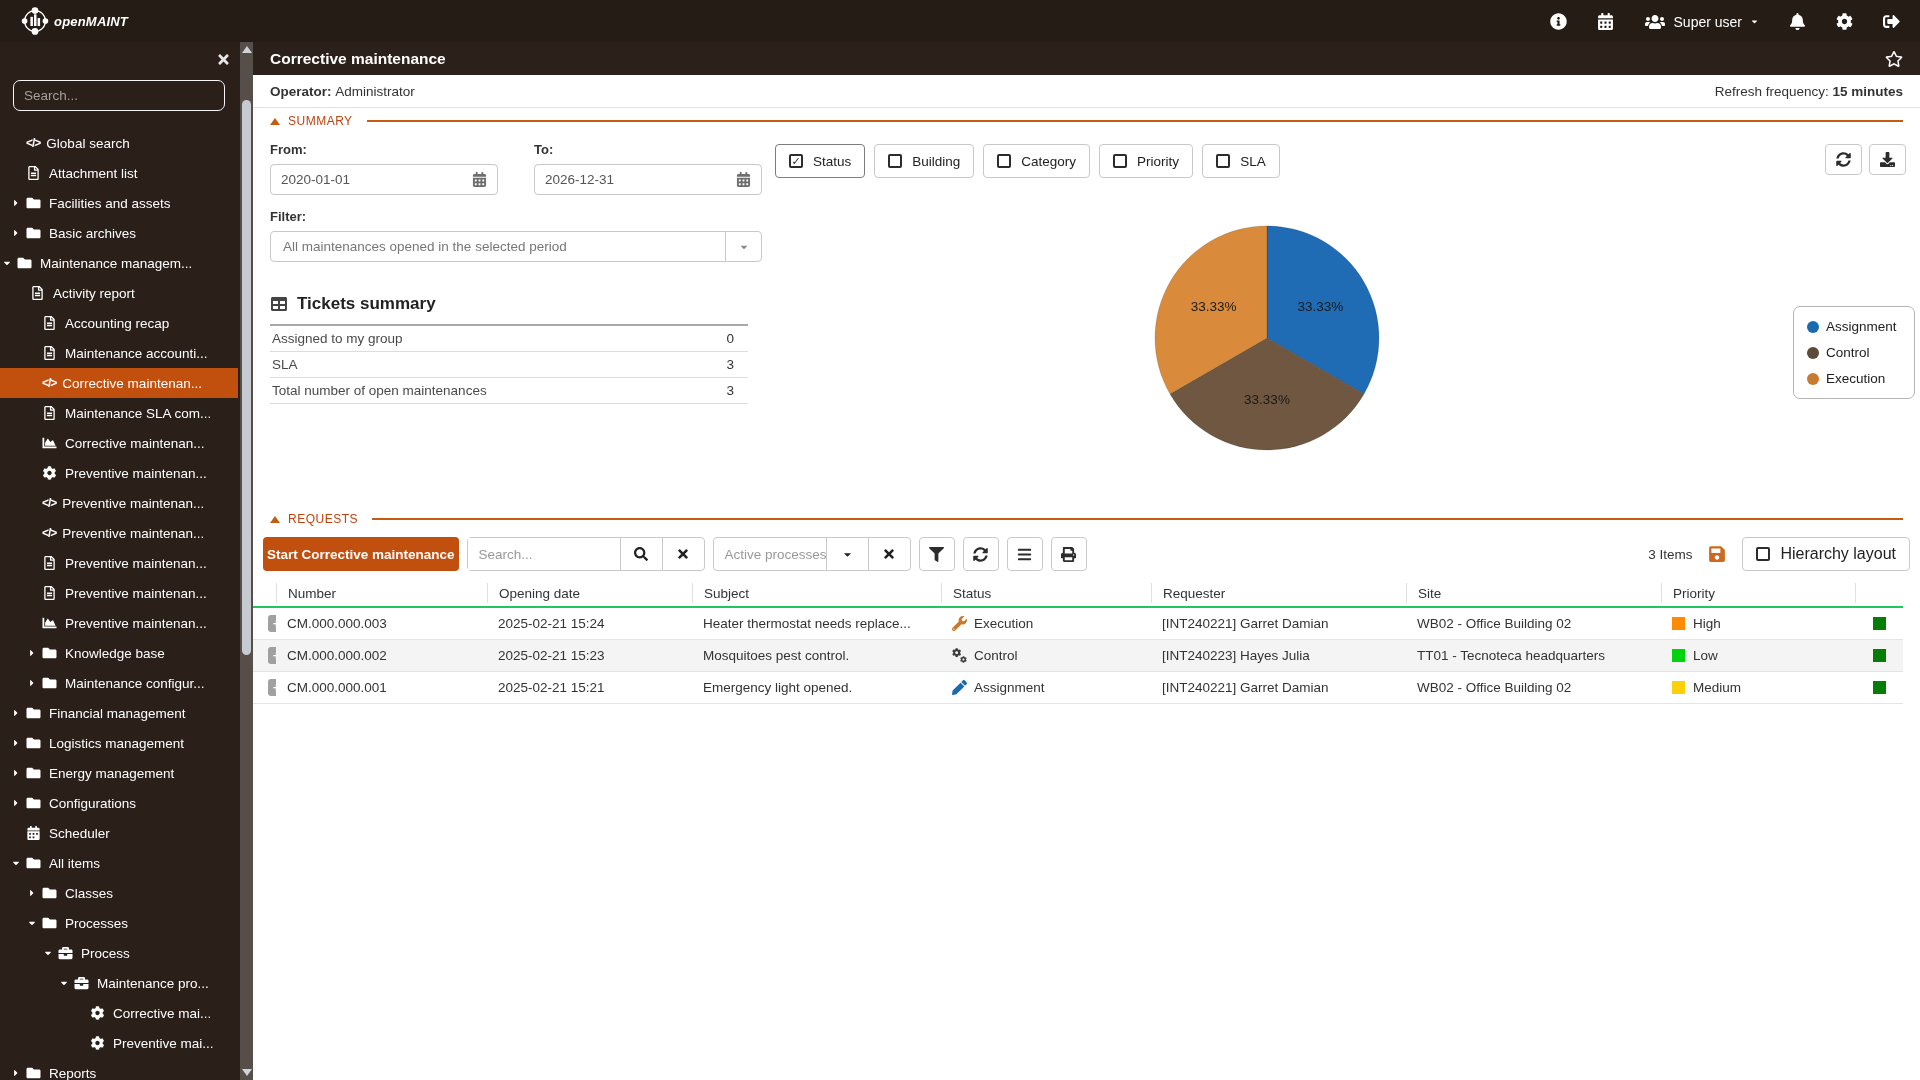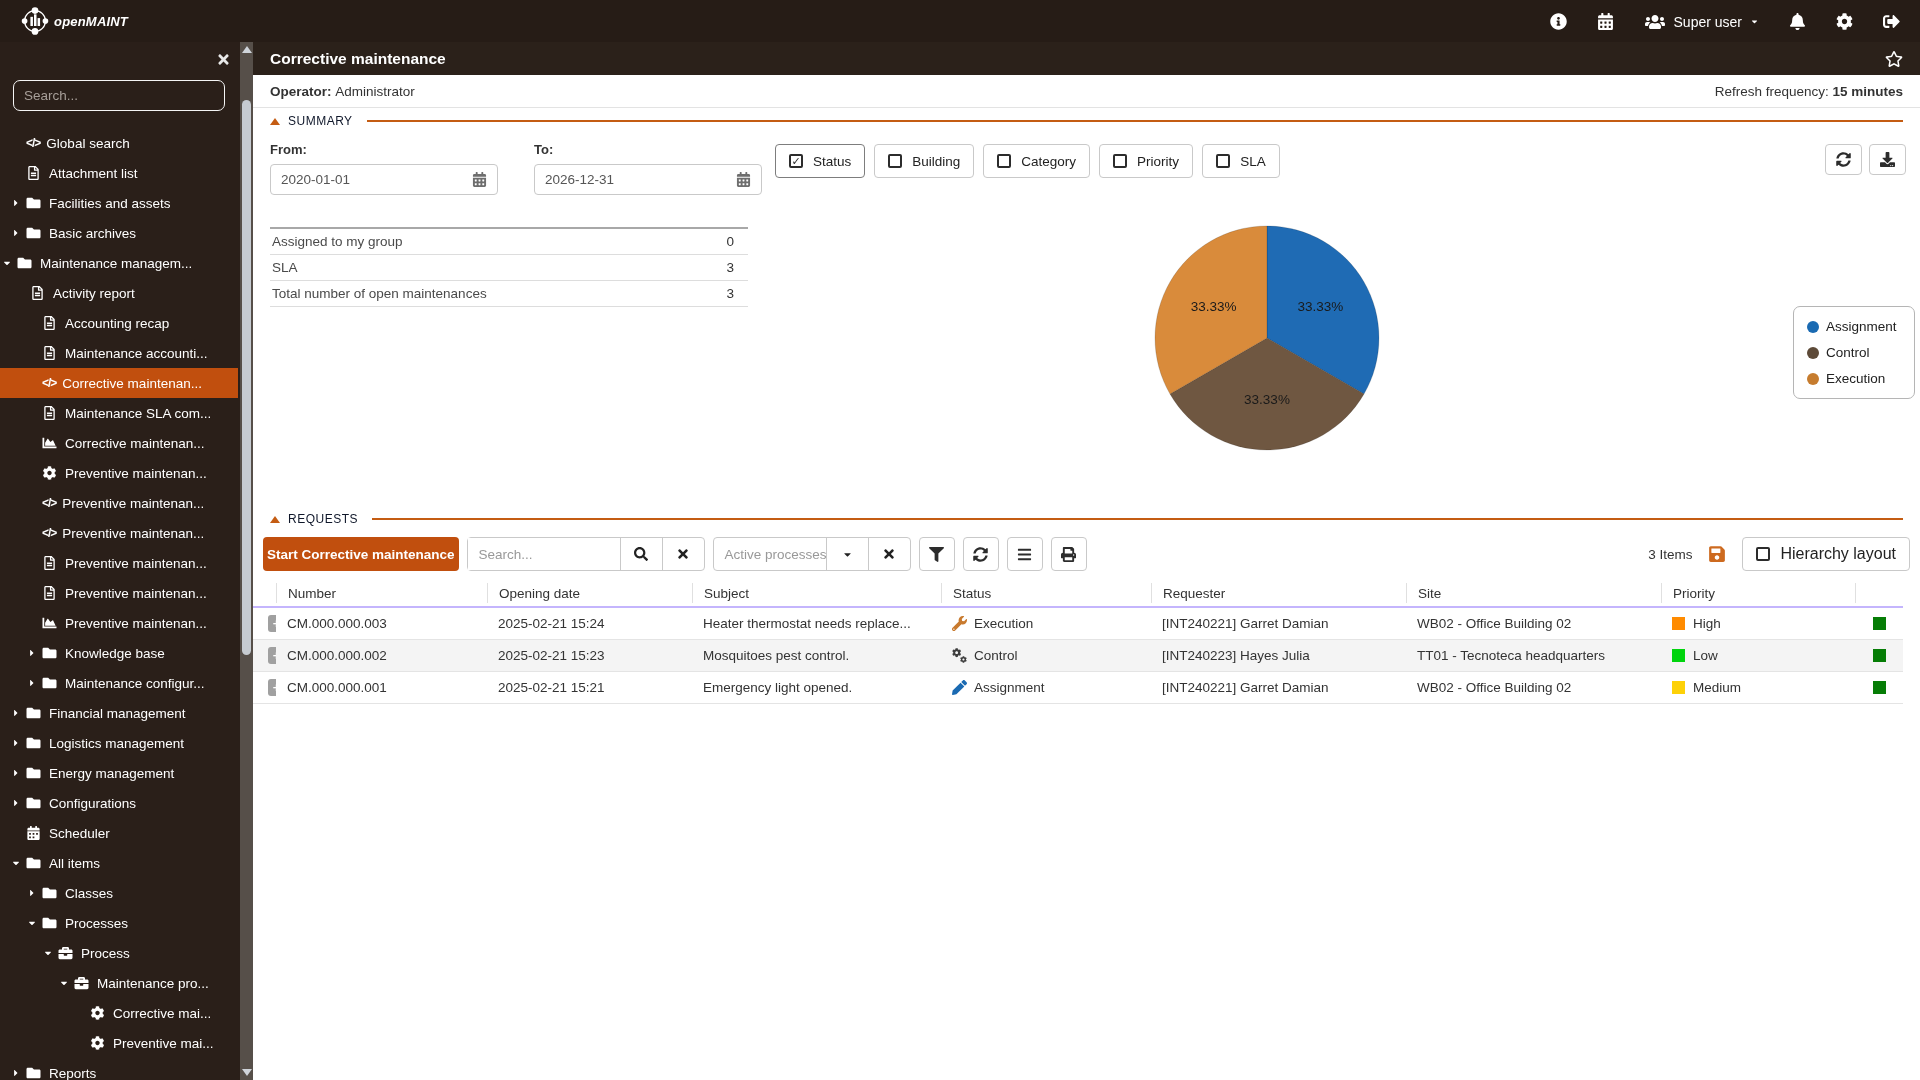--- a/index.html
+++ b/index.html
@@ -45,21 +45,21 @@
   #titlebar { height:33px; background:#2b211a; color:#fff; display:flex; align-items:center; padding:0 17px; }
   #page-title { font-size:15.5px; font-weight:bold; }
   #star-btn { margin-left:auto; width:18px; height:18px; color:#fff; cursor:pointer; }
   #info-row { height:33px; display:flex; align-items:center; padding:0 17px; border-bottom:1px solid #e3e3e3;
     font-size:13.5px; color:#333; }
   #info-row b { font-weight:bold; }
   #refresh-info { margin-left:auto; }
   .sect-head { height:26px; display:flex; align-items:center; padding:0 17px; gap:8px; }
   .tri-up { width:0; height:0; border-left:5px solid transparent; border-right:5px solid transparent;
     border-bottom:7px solid #c45c13; }
-  .sect-label { font-size:12px; color:#0f172a; letter-spacing:.5px; }
+  .sect-label { font-size:12px; color:#c2410c; letter-spacing:.5px; }
   .sect-line { flex:1; height:2px; background:#c45c13; margin-left:6px; }
 
   
   #summary-body { position:relative; height:372px; }
   #fields { position:absolute; left:17px; top:8px; width:492px; }
   .date-row { display:flex; gap:36px; }
   .fgroup { width:228px; }
   .flabel { font-size:13px; font-weight:bold; color:#333; margin-bottom:7px; }
   .finput { height:31px; border:1px solid #c9c9c9; border-radius:4px; display:flex; align-items:center; background:#fff; }
   .finput input { border:none; outline:none; flex:1; min-width:0; font-size:13.5px; color:#555; padding:0 10px;
@@ -112,21 +112,21 @@
   .tool-btn { width:36px; height:34px; border:1px solid #c9c9c9; border-radius:4px; background:#fff; display:flex;
     align-items:center; justify-content:center; color:#2c2c2c; cursor:pointer; }
   .tool-btn .ic { width:15px; height:15px; }
   #toolbar-right { margin-left:auto; display:flex; align-items:center; gap:16px; }
   #items-count { font-size:13.5px; color:#333; }
   #save-ic { width:18px; height:18px; color:#cd6a1f; cursor:pointer; }
   #hier-btn { height:34px; border:1px solid #c9c9c9; border-radius:4px; background:#fff; display:flex;
     align-items:center; gap:10px; padding:0 13px; font-size:16px; color:#222; cursor:pointer; }
 
   #rtable { margin-top:9px; width:1650px; }
-  .h-row { display:flex; height:28px; align-items:center; border-bottom:2px solid #c4b5fd; }
+  .h-row { display:flex; height:28px; align-items:center; border-bottom:2px solid #22c55e; }
   .h-cell { font-size:13.5px; color:#333; padding-left:11px; border-left:1px solid #e0e0e0; height:20px;
     display:flex; align-items:center; cursor:pointer; }
   .h-cell:first-child { border-left:none; }
   .r-row { display:flex; height:32px; align-items:center; border-bottom:1px solid #e4e4e4; font-size:13.5px; color:#333; }
   .r-row.alt { background:#f4f4f4; }
   .r-cell { padding-left:11px; white-space:nowrap; overflow:hidden; }
   .c-exp { width:23px; } .c-num { width:211px; } .c-date { width:205px; } .c-subj { width:249px; }
   .c-stat { width:210px; display:flex; align-items:center; gap:7px; }
   .c-req { width:255px; } .c-site { width:255px; }
   .c-pri { width:194px; display:flex; align-items:center; gap:8px; }
@@ -654,21 +654,42 @@
           <div class="finput">
             <input value="2026-12-31" style="">
             <span class="ic cal">
                 <svg viewBox="0 0 448 512">
                   <path d="M0 464c0 26.5 21.5 48 48 48h352c26.5 0 48-21.5 48-48V192H0v272zm320-196c0-6.6 5.4-12 12-12h40c6.6 0 12 5.4 12 12v40c0 6.6-5.4 12-12 12h-40c-6.6 0-12-5.4-12-12v-40zm0 128c0-6.6 5.4-12 12-12h40c6.6 0 12 5.4 12 12v40c0 6.6-5.4 12-12 12h-40c-6.6 0-12-5.4-12-12v-40zM192 268c0-6.6 5.4-12 12-12h40c6.6 0 12 5.4 12 12v40c0 6.6-5.4 12-12 12h-40c-6.6 0-12-5.4-12-12v-40zm0 128c0-6.6 5.4-12 12-12h40c6.6 0 12 5.4 12 12v40c0 6.6-5.4 12-12 12h-40c-6.6 0-12-5.4-12-12v-40zM64 268c0-6.6 5.4-12 12-12h40c6.6 0 12 5.4 12 12v40c0 6.6-5.4 12-12 12H76c-6.6 0-12-5.4-12-12v-40zm0 128c0-6.6 5.4-12 12-12h40c6.6 0 12 5.4 12 12v40c0 6.6-5.4 12-12 12H76c-6.6 0-12-5.4-12-12v-40zM400 64h-48V16c0-8.8-7.2-16-16-16h-32c-8.8 0-16 7.2-16 16v48H160V16c0-8.8-7.2-16-16-16h-32c-8.8 0-16 7.2-16 16v48H48C21.5 64 0 85.5 0 112v48h448v-48c0-26.5-21.5-48-48-48z"></path>
                 </svg>
               </span>
           </div>
         </div>
       </div>
+      <div id="filter-group">
+        <div class="flabel">Filter:</div>
+        <div id="filter-select">
+          <span class="fval">All maintenances opened in the selected period</span>
+          <span class="dd">
+              <span class="ic">
+                <svg viewBox="0 0 320 512">
+                  <path d="M31.3 192h257.3c17.8 0 26.7 21.5 14.1 34.1L174.1 354.8c-7.8 7.8-20.5 7.8-28.3 0L17.2 226.1C4.6 213.5 13.5 192 31.3 192z"></path>
+                </svg>
+              </span>
+            </span>
+        </div>
+      </div>
       <div id="tickets">
+        <div id="tickets-title">
+          <span class="ic">
+              <svg viewBox="0 0 512 512">
+                <path d="M464 32H48C21.49 32 0 53.49 0 80v352c0 26.51 21.49 48 48 48h416c26.51 0 48-21.49 48-48V80c0-26.51-21.49-48-48-48zM224 416H64v-96h160v96zm0-160H64v-96h160v96zm224 160H288v-96h160v96zm0-160H288v-96h160v96z"></path>
+              </svg>
+            </span>
+          <span>Tickets summary</span>
+        </div>
         <div id="tickets-list">
             <div class="trow">
               <span class="tlabel">Assigned to my group</span>
               <span class="tval">0</span>
             </div>
             <div class="trow">
               <span class="tlabel">SLA</span>
               <span class="tval">3</span>
             </div>
             <div class="trow">

